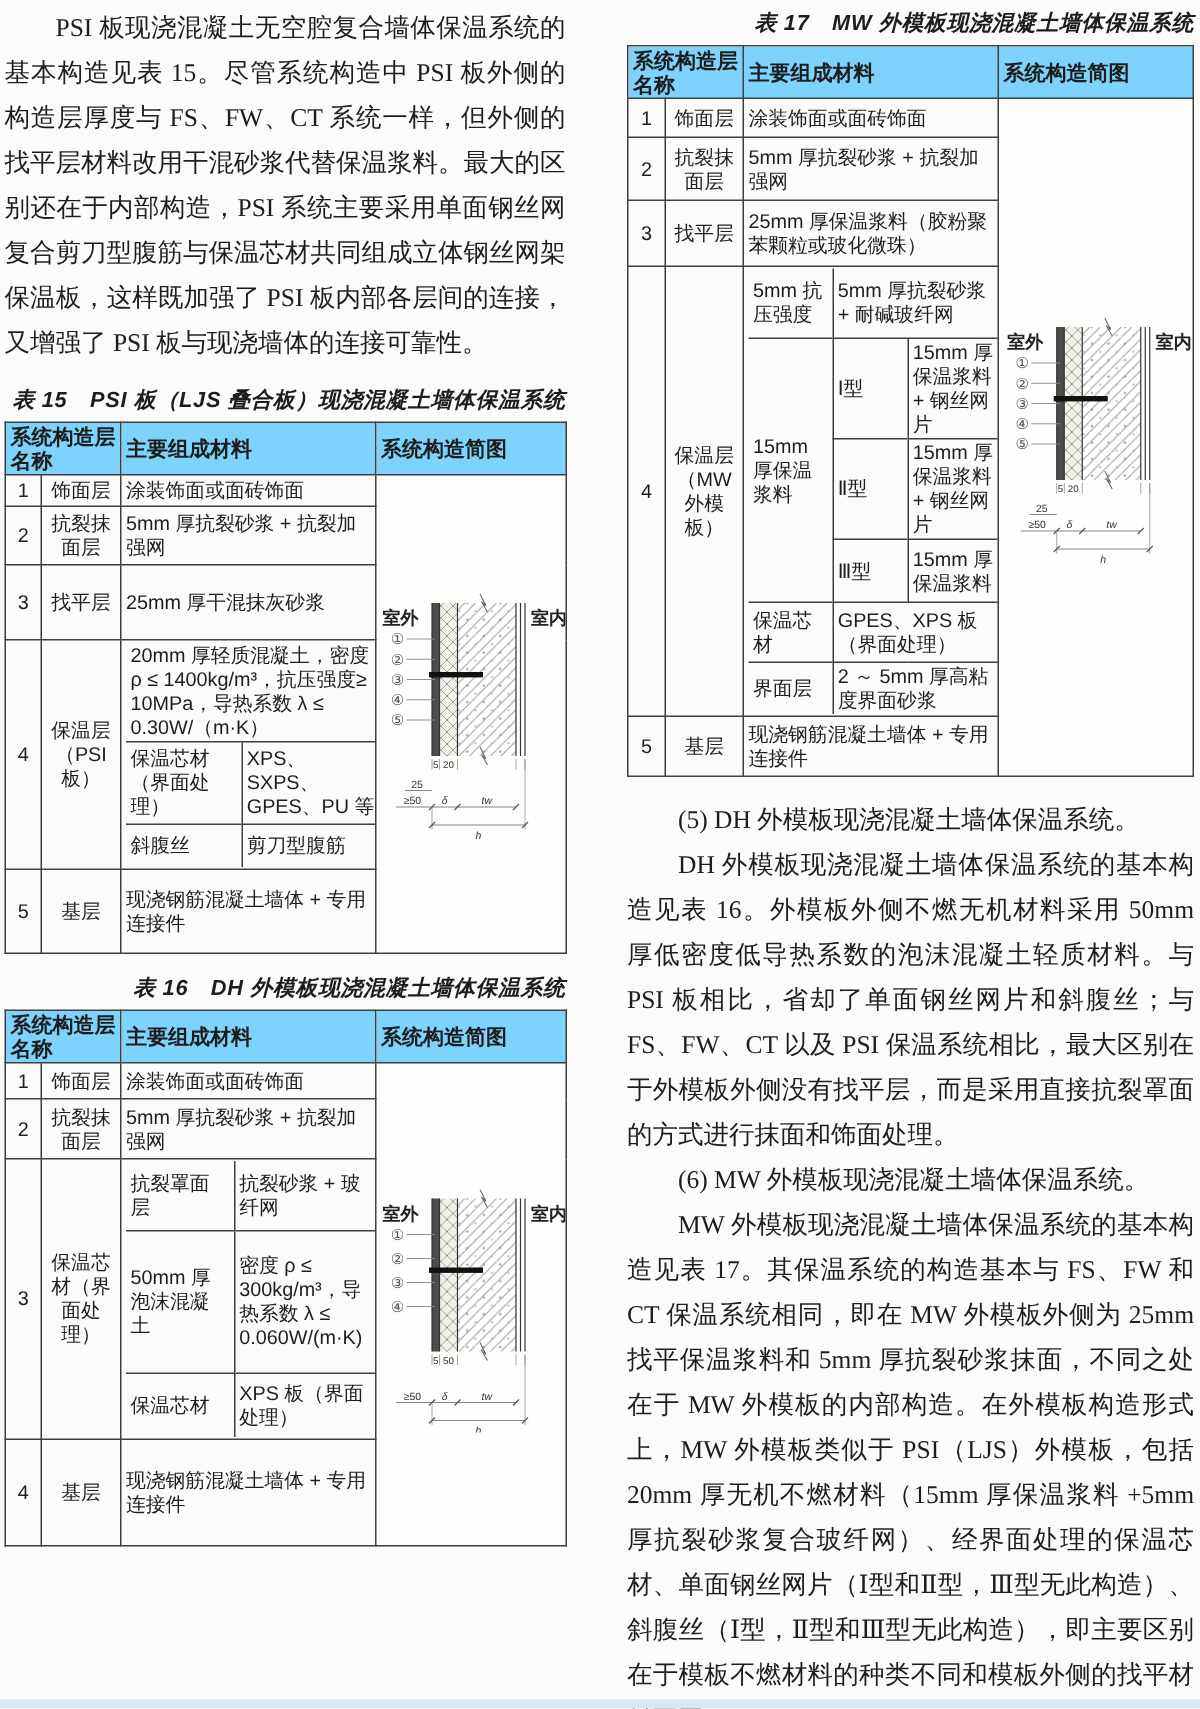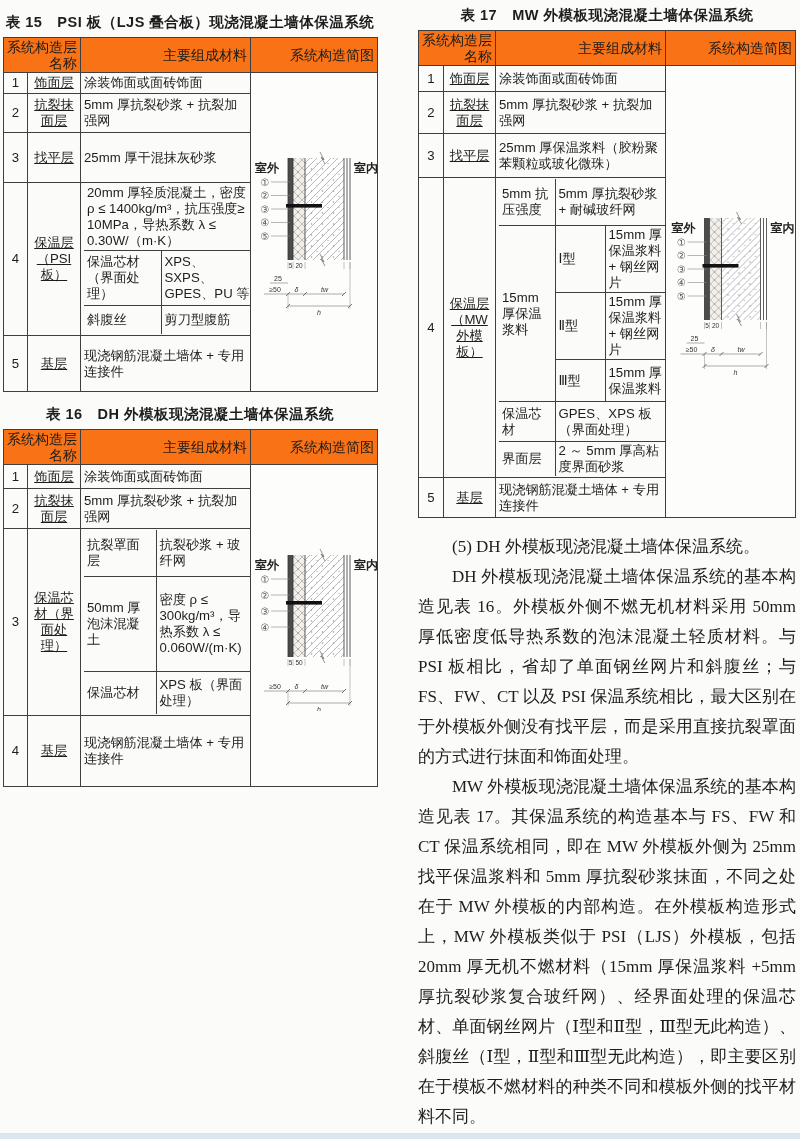--- a/index.html
+++ b/index.html
@@ -11,38 +11,38 @@
   .col{position:absolute;top:0;}
   .col-left{left:3px;width:374px;}
   .col-right{left:418px;width:378px;}
   .para{
     font-size:17px;line-height:30px;text-align:justify;
     text-indent:2em;margin:0;
   }
   .para-block{margin-top:4px;}
   .tbl-title{
     font-family:"Liberation Sans","DejaVu Sans",sans-serif;
-    font-size:14.5px;font-weight:bold;text-align:center;
-    margin:13px 0 5px 0;letter-spacing:.5px;
+    font-size:14.5px;font-weight:bold;text-align:right;
+    margin:13px 0 5px 0;letter-spacing:.5px;font-style:italic;
   }
   table.ctable{
     border-collapse:collapse;table-layout:fixed;width:100%;
     font-family:"Liberation Sans","DejaVu Sans",sans-serif;
     font-size:13.2px;line-height:16px;
   }
   table.ctable th,table.ctable td{
     border:1px solid #3f3f3f;padding:1px 3px;vertical-align:middle;
     overflow:hidden;
   }
   table.ctable th{
-    background:#f97316;font-weight:normal;text-align:right;font-size:14px;
+    background:#7dd3fc;font-weight:bold;text-align:left;font-size:14px;
     color:#1c1c1c;
   }
   td.c-num{text-align:center;padding:1px 0;}
-  td.c-name{text-align:center;padding:1px 1px;text-decoration:underline;}
+  td.c-name{text-align:center;padding:1px 1px;}
   td.c-mat{text-align:left;}
   td.c-diag{padding:0;vertical-align:middle;text-align:center;background:#fdfdfc;}
   td.sub-holder{padding:0;}
   table.sub{border-collapse:collapse;table-layout:fixed;width:100%;height:100%;
     font-size:13.2px;line-height:16px;}
   table.sub td{padding:1px 3px;vertical-align:middle;border:none;}
   table.sub tr + tr td{border-top:1px solid #3f3f3f;}
   table.sub td.bl{border-left:1px solid #3f3f3f;}
   table.sub td.br{border-right:1px solid #3f3f3f;}
   table.sub td.ctr{}
@@ -50,20 +50,21 @@
   .bottom-strip{
     position:absolute;left:0;bottom:0;width:800px;height:6px;
     background:#dbe6f2;
   }
 </style>
 </head>
 <body>
 
 <div class="col col-left">
   <div class="para-block">
+    <p class="para">PSI 板现浇混凝土无空腔复合墙体保温系统的基本构造见表 15。尽管系统构造中 PSI 板外侧的构造层厚度与 FS、FW、CT 系统一样，但外侧的找平层材料改用干混砂浆代替保温浆料。最大的区别还在于内部构造，PSI 系统主要采用单面钢丝网复合剪刀型腹筋与保温芯材共同组成立体钢丝网架保温板，这样既加强了 PSI 板内部各层间的连接，又增强了 PSI 板与现浇墙体的连接可靠性。</p>
   </div>
 
   <div class="tbl-title">表 15　PSI 板（LJS 叠合板）现浇混凝土墙体保温系统</div>
 
   <table class="ctable">
     <colgroup>
         <col style="width:24px">
         <col style="width:53px">
         <col style="width:170px">
         <col style="width:127px">
@@ -457,17 +458,18 @@
       <td class="c-num">5</td>
       <td class="c-name">基层</td>
       <td class="c-mat">现浇钢筋混凝土墙体 + 专用连接件</td>
     </tr>
   </tbody>
     </table>
 
   <div class="para-block" style="margin-top:14px">
     <p class="para">(5) DH 外模板现浇混凝土墙体保温系统。</p>
     <p class="para">DH 外模板现浇混凝土墙体保温系统的基本构造见表 16。外模板外侧不燃无机材料采用 50mm 厚低密度低导热系数的泡沫混凝土轻质材料。与 PSI 板相比，省却了单面钢丝网片和斜腹丝；与 FS、FW、CT 以及 PSI 保温系统相比，最大区别在于外模板外侧没有找平层，而是采用直接抗裂罩面的方式进行抹面和饰面处理。</p>
+    <p class="para">(6) MW 外模板现浇混凝土墙体保温系统。</p>
     <p class="para">MW 外模板现浇混凝土墙体保温系统的基本构造见表 17。其保温系统的构造基本与 FS、FW 和 CT 保温系统相同，即在 MW 外模板外侧为 25mm 找平保温浆料和 5mm 厚抗裂砂浆抹面，不同之处在于 MW 外模板的内部构造。在外模板构造形式上，MW 外模板类似于 PSI（LJS）外模板，包括 20mm 厚无机不燃材料（15mm 厚保温浆料 +5mm 厚抗裂砂浆复合玻纤网）、经界面处理的保温芯材、单面钢丝网片（Ⅰ型和Ⅱ型，Ⅲ型无此构造）、斜腹丝（Ⅰ型，Ⅱ型和Ⅲ型无此构造），即主要区别在于模板不燃材料的种类不同和模板外侧的找平材料不同。</p>
   </div>
 </div>
 
 <div class="bottom-strip"></div>
 
 </body></html>

